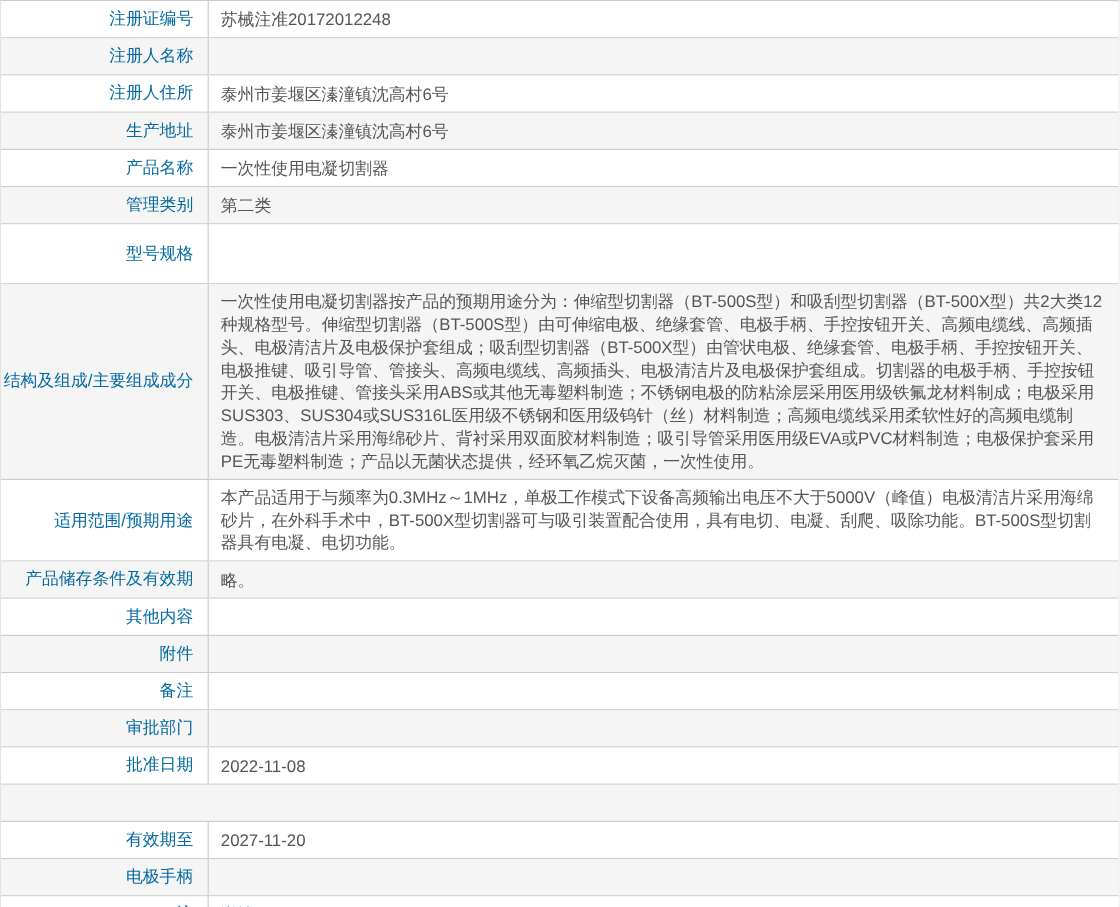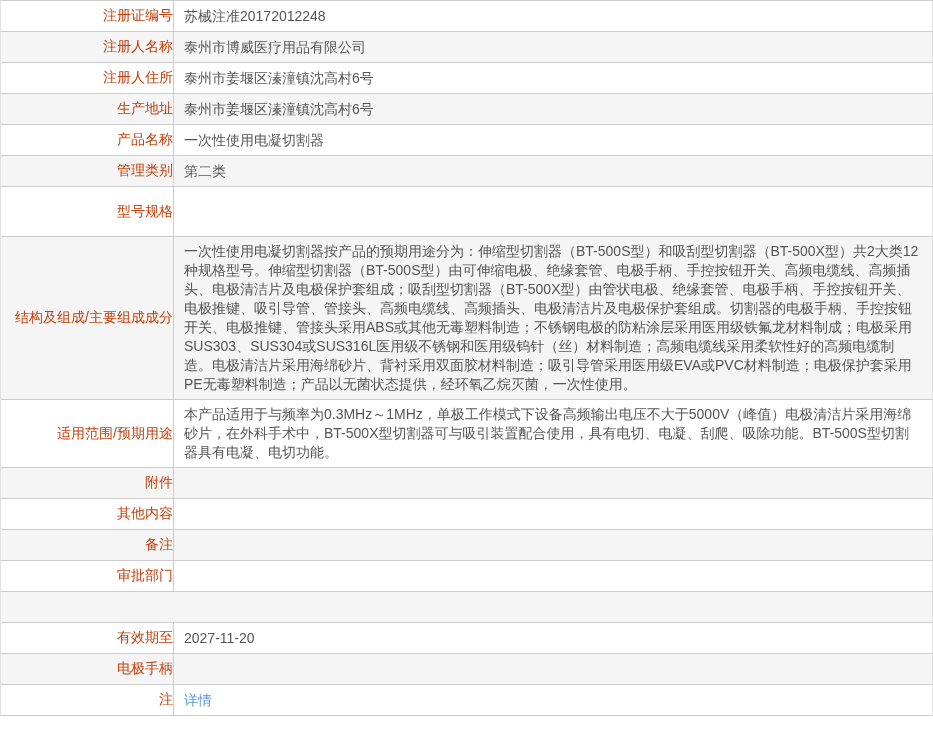--- a/index.html
+++ b/index.html
@@ -17,21 +17,22 @@
   .row{
     display:flex;
     border-bottom:1px solid #ccc;
     background:#fff;
   }
   .row:nth-child(even){background:#f5f5f5;}
   .label-cell{
     width:173px;min-width:173px;box-sizing:border-box;
     border-right:1px solid #ccc;
     display:flex;align-items:center;justify-content:flex-end;
-    color:#c2410c;
+    padding-right:12px;
+    color:#0369a1;
     text-align:right;
   }
   .value-cell{
     flex:1;box-sizing:border-box;
     display:flex;align-items:center;
     padding:5px 12px 5px 10px;
     line-height:19px;
     color:#555;
   }
   .row{min-height:30px;}
@@ -49,23 +50,20 @@
 
   <div class="row">
     <div class="label-cell">注册证编号</div>
     <div class="value-cell">
         <span>苏械注准20172012248</span>
       </div>
   </div>
 
   <div class="row">
     <div class="label-cell">注册人名称</div>
-    <div class="value-cell">
-        <span>泰州市博威医疗用品有限公司</span>
-      </div>
   </div>
 
   <div class="row">
     <div class="label-cell">注册人住所</div>
     <div class="value-cell">
         <span>泰州市姜堰区溱潼镇沈高村6号</span>
       </div>
   </div>
 
   <div class="row">
@@ -100,46 +98,58 @@
       </div>
   </div>
 
   <div class="row r-scope">
     <div class="label-cell">适用范围/预期用途</div>
     <div class="value-cell">
         <span>本产品适用于与频率为0.3MHz～1MHz，单极工作模式下设备高频输出电压不大于5000V（峰值）电极清洁片采用海绵砂片，在外科手术中，BT-500X型切割器可与吸引装置配合使用，具有电切、电凝、刮爬、吸除功能。BT-500S型切割器具有电凝、电切功能。</span>
       </div>
   </div>
 
+  <div class="row">
+    <div class="label-cell">产品储存条件及有效期</div>
+    <div class="value-cell">
+        <span>略。</span>
+      </div>
+  </div>
 
   <div class="row">
-    <div class="label-cell">附件</div>
+    <div class="label-cell">其他内容</div>
     <div class="value-cell">
         <span></span>
       </div>
   </div>
 
   <div class="row">
-    <div class="label-cell">其他内容</div>
+    <div class="label-cell">附件</div>
     <div class="value-cell">
         <span></span>
       </div>
   </div>
 
   <div class="row">
     <div class="label-cell">备注</div>
     <div class="value-cell">
         <span></span>
       </div>
   </div>
 
   <div class="row">
     <div class="label-cell">审批部门</div>
   </div>
 
+  <div class="row">
+    <div class="label-cell">批准日期</div>
+    <div class="value-cell">
+        <span>2022-11-08</span>
+      </div>
+  </div>
 
   <div class="row">
     <div class="value-cell">
         <span></span>
       </div>
   </div>
 
   <div class="row">
     <div class="label-cell">有效期至</div>
     <div class="value-cell">

